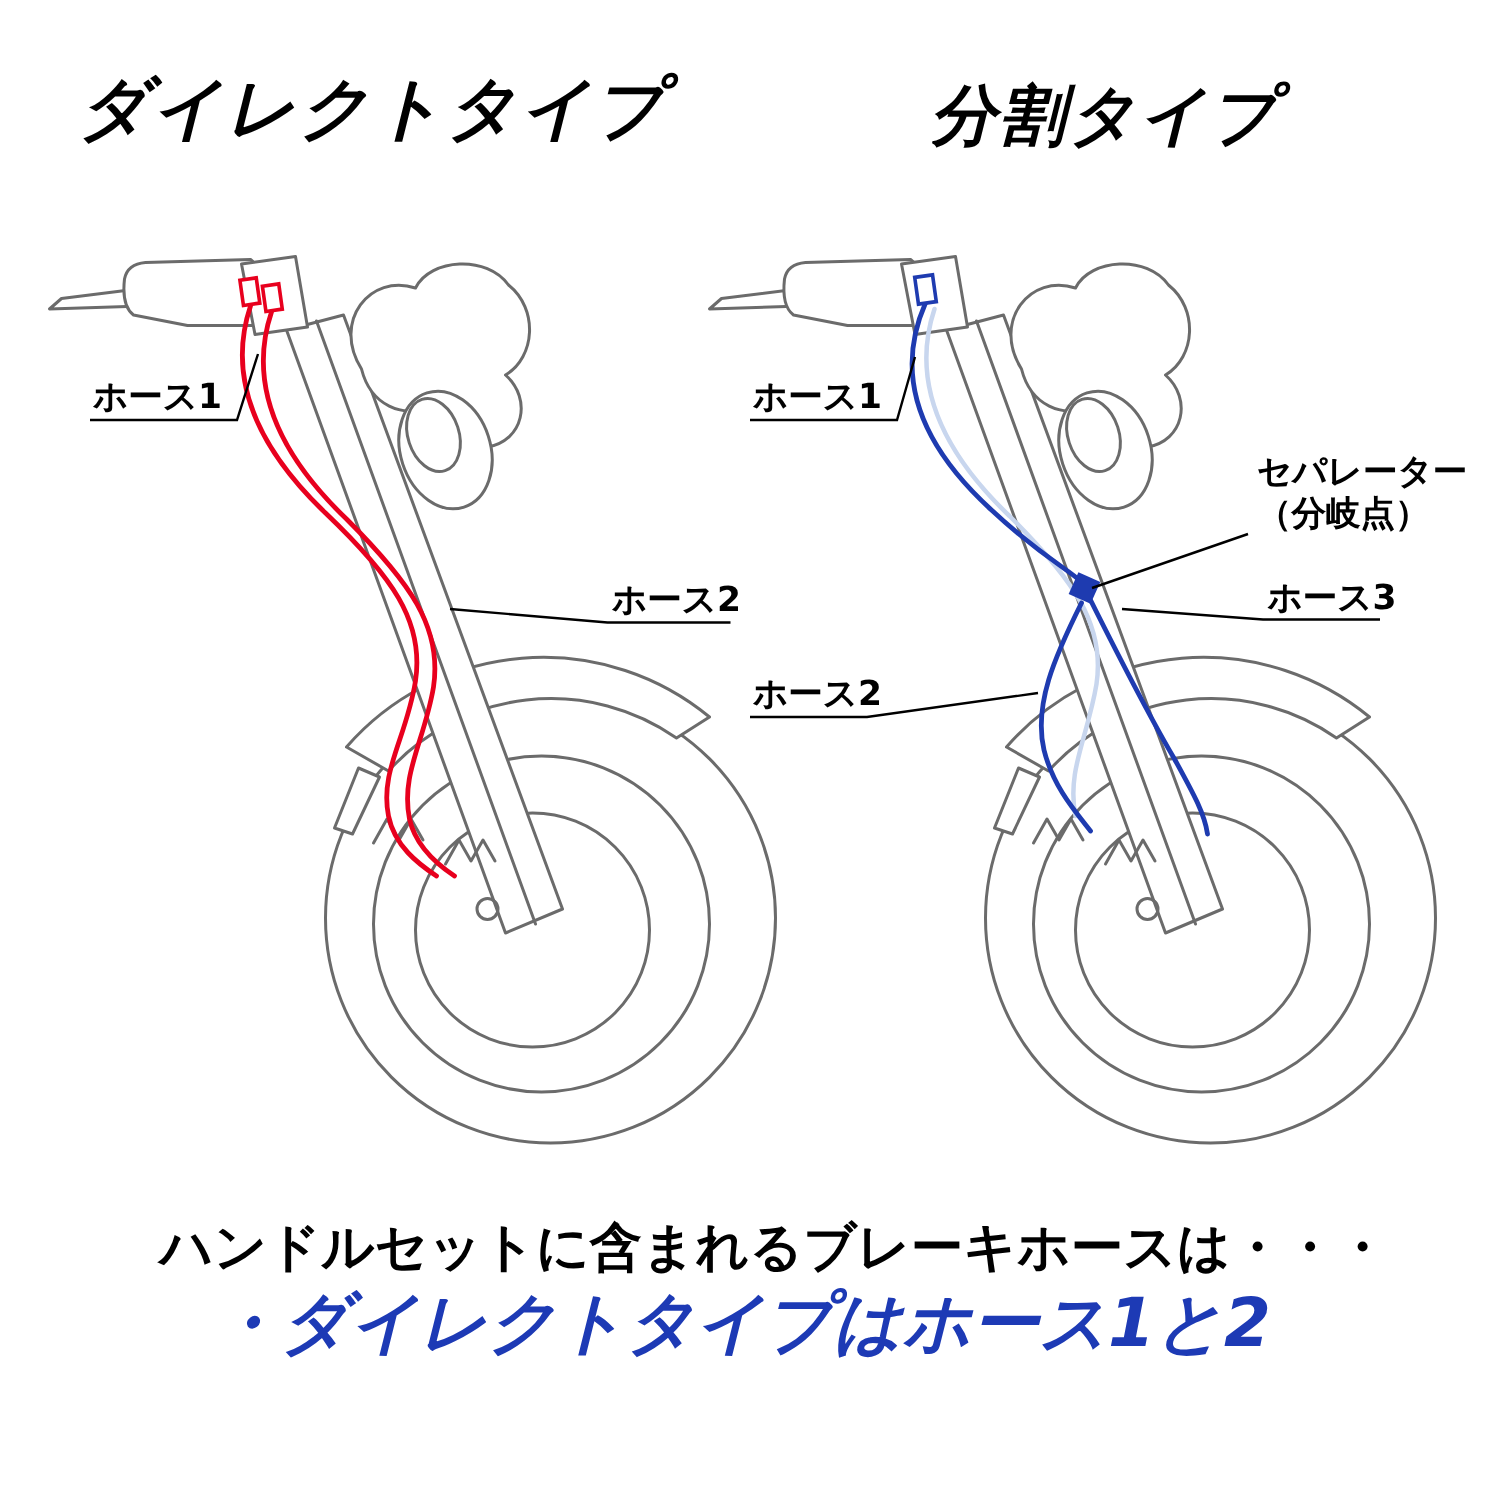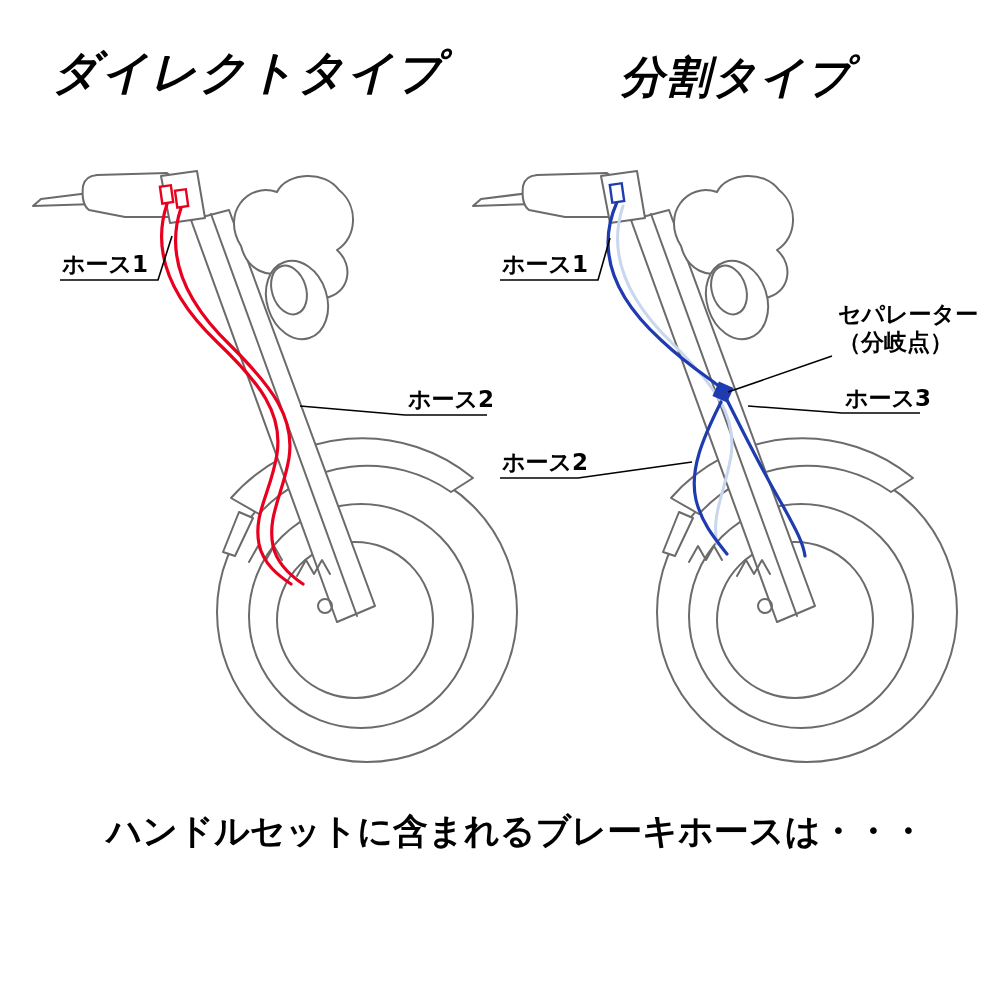--- a/index.html
+++ b/index.html
@@ -101,15 +101,16 @@
       <polyline class="callout-line" points="832,356 728,392"></polyline>
       <text class="callout-text" x="845" y="406">ホース3</text>
       <polyline class="callout-line" points="920,413 842,413 748,406"></polyline>
       <text class="callout-text" x="502" y="470">ホース2</text>
       <polyline class="callout-line" points="500,478 578,478 692,462"></polyline>
     </g>
   </svg>
 
   <div class="footer-intro">ハンドルセットに含まれるブレーキホースは・・・</div>
   <div class="footer-bullets">
+    <div class="bullet-1">・ダイレクトタイプはホース1と2</div>
   </div>
 
 </div>
 
 </body></html>

